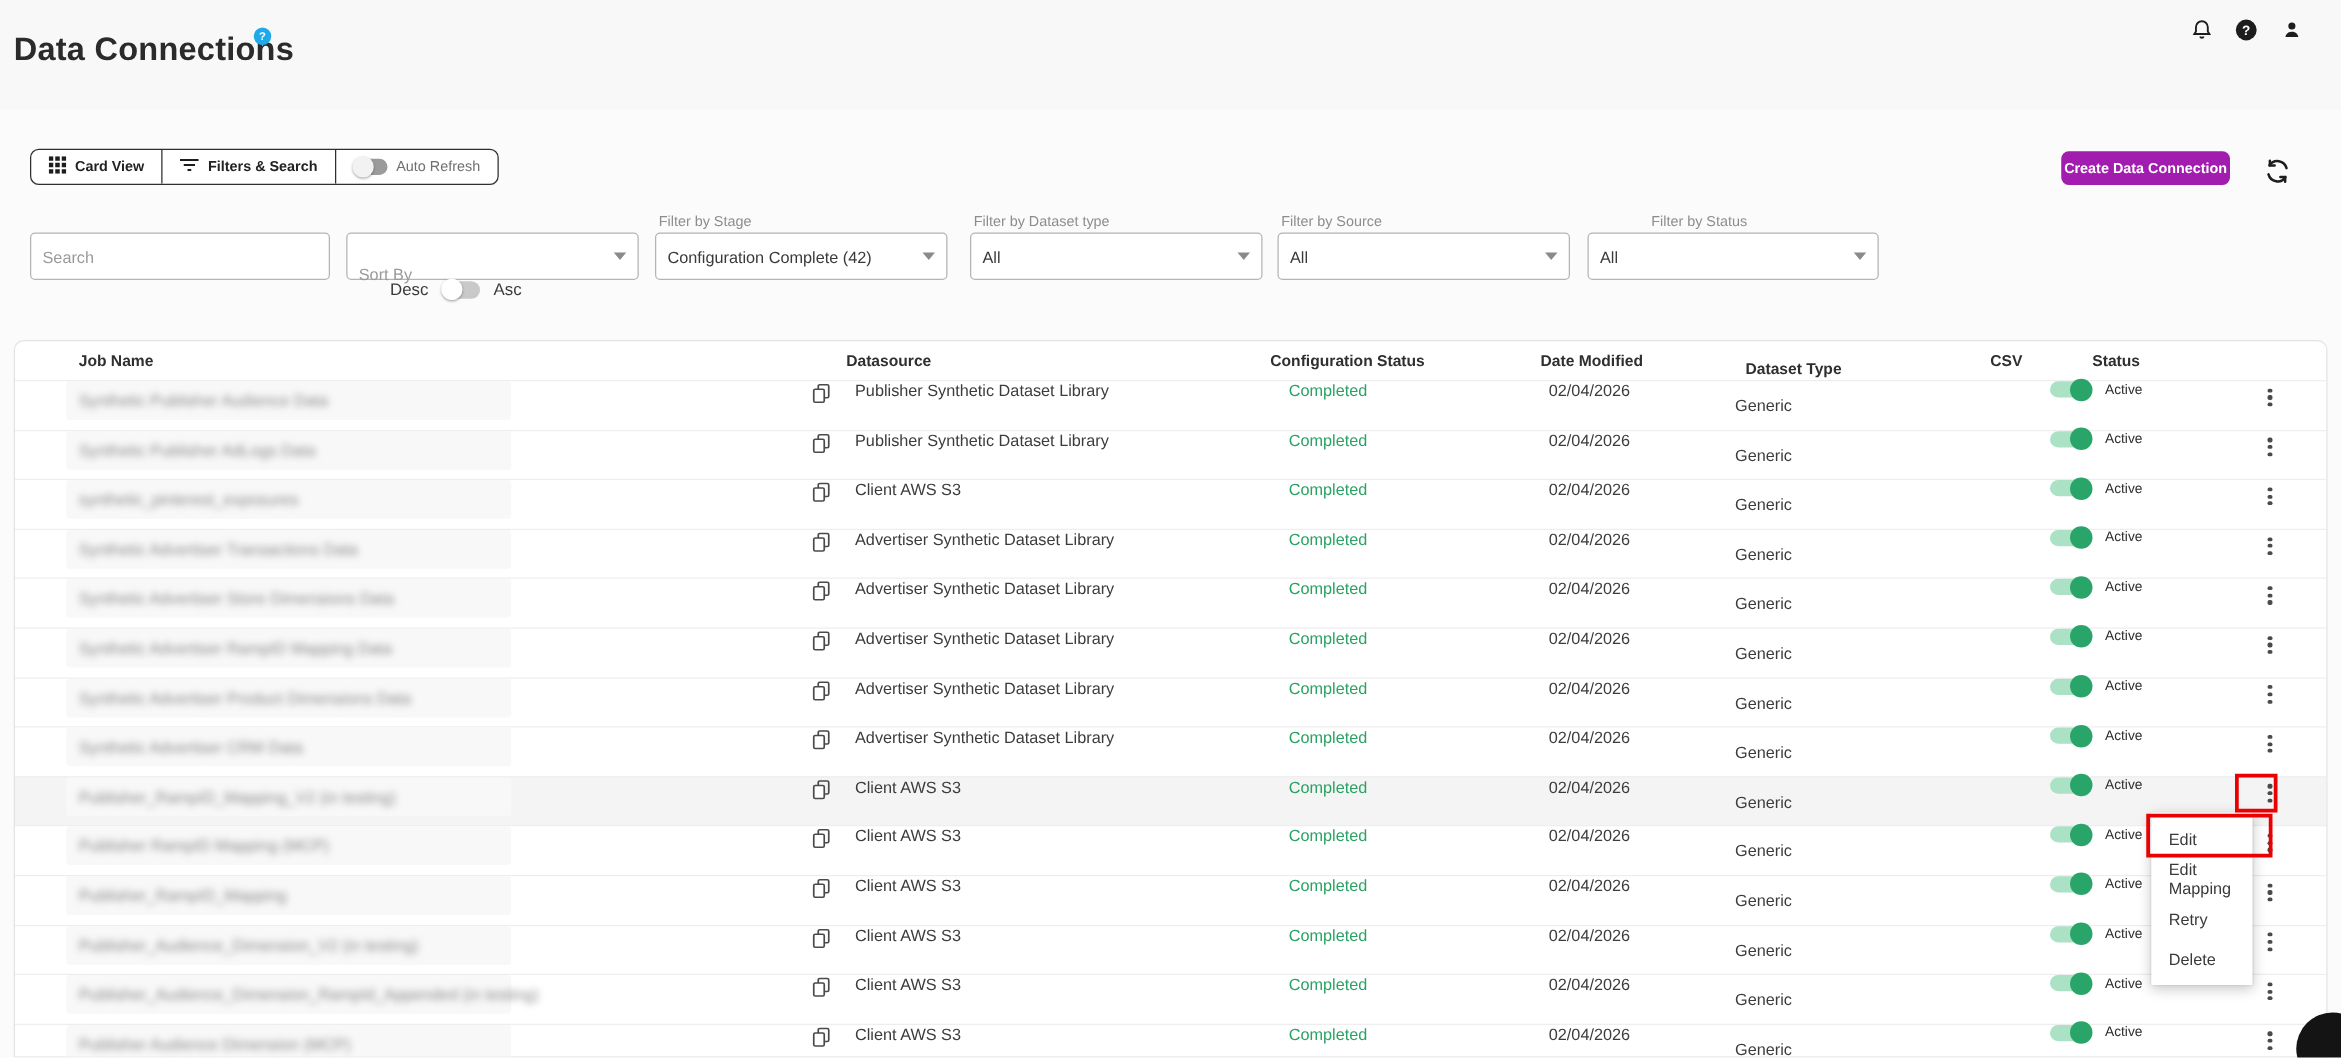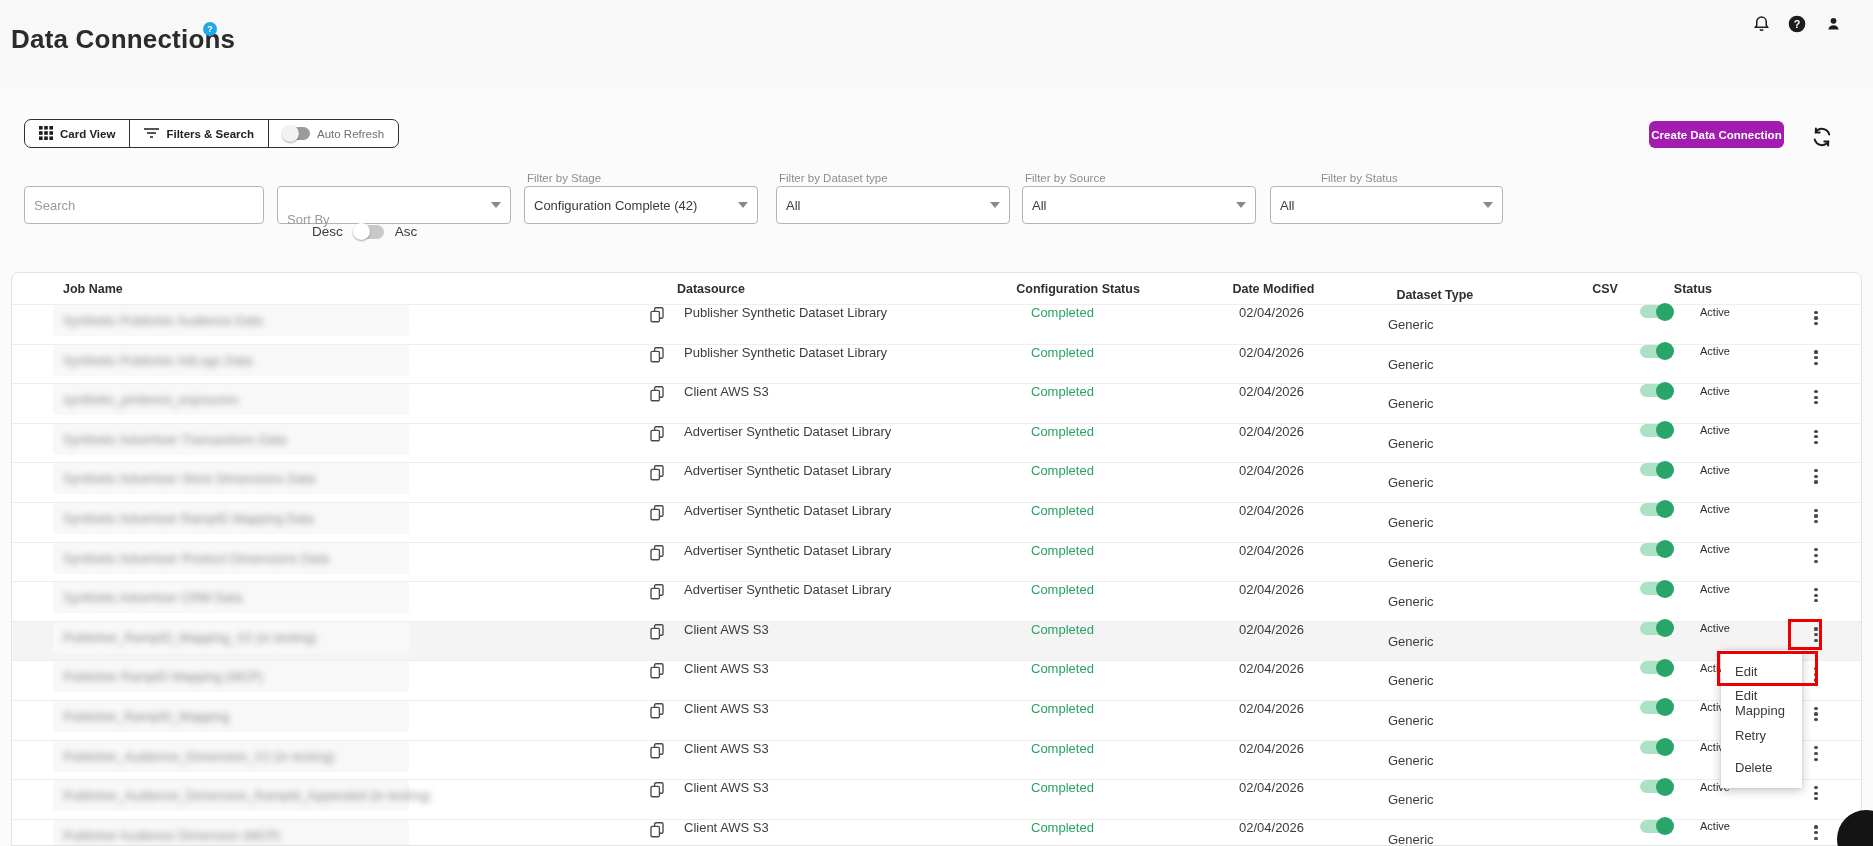--- a/index.html
+++ b/index.html
@@ -56,21 +56,21 @@
   .c6 { width:185px;margin-top:12px; }
   .c7 { width:56px; }
   .c8 { width:173px; display:flex; align-items:center; }
   .c9 { flex:1; display:flex; align-items:center; padding-left:2px; }
   .job-band { display:inline-block; width:356px; padding:8px 0 8px 10px; margin-left:-10px; background:#f8f8f8; border-radius:3px; }
   .job-blur { color:#8a8a8a; filter:blur(3px); white-space:nowrap; font-size:13px; }
   .copy-btn { width:18px; height:20px; cursor:pointer; display:flex; align-items:center; }
   .status-green { color:#29a263; }
   .sw { position:relative; width:32px; height:13px; border-radius:8px; background:#abe2c6; margin-left:11px; cursor:pointer; flex:0 0 auto; }
   .sw::before { content:""; position:absolute; right:-2px; top:-2.5px; width:18px; height:18px; border-radius:50%; background:#2aa56a; }
-  .sw-label { font-size:11px; color:#2d2d2d; margin-left:28px; }
+  .sw-label { font-size:11px; color:#2d2d2d; margin-left:12px; }
   .kebab { width:24px; height:26px; display:flex; flex-direction:column; align-items:center; justify-content:center; gap:2.5px; cursor:pointer; }
   .kebab i { width:3.2px; height:3.2px; border-radius:50%; background:#4a4a4a; }
 
   
   .ctx-menu { position:absolute; left:1721px; top:650px; width:81px; padding:5px 0; background:#fff;
     box-shadow:0 3px 10px rgba(0,0,0,.22), 0 0 2px rgba(0,0,0,.12); z-index:30; }
   .ctx-item { height:32px; display:flex; align-items:center; padding-left:14px; font-size:13px; color:#3a3a3a; cursor:pointer; }
   .redbox { position:absolute; border:3px solid #ea0000; z-index:40; pointer-events:none; }
   .redbox.kebab-box { left:1788px; top:619px; width:34px; height:31px; }
   .redbox.edit-box  { left:1717px; top:651px; width:101px; height:35px; }

